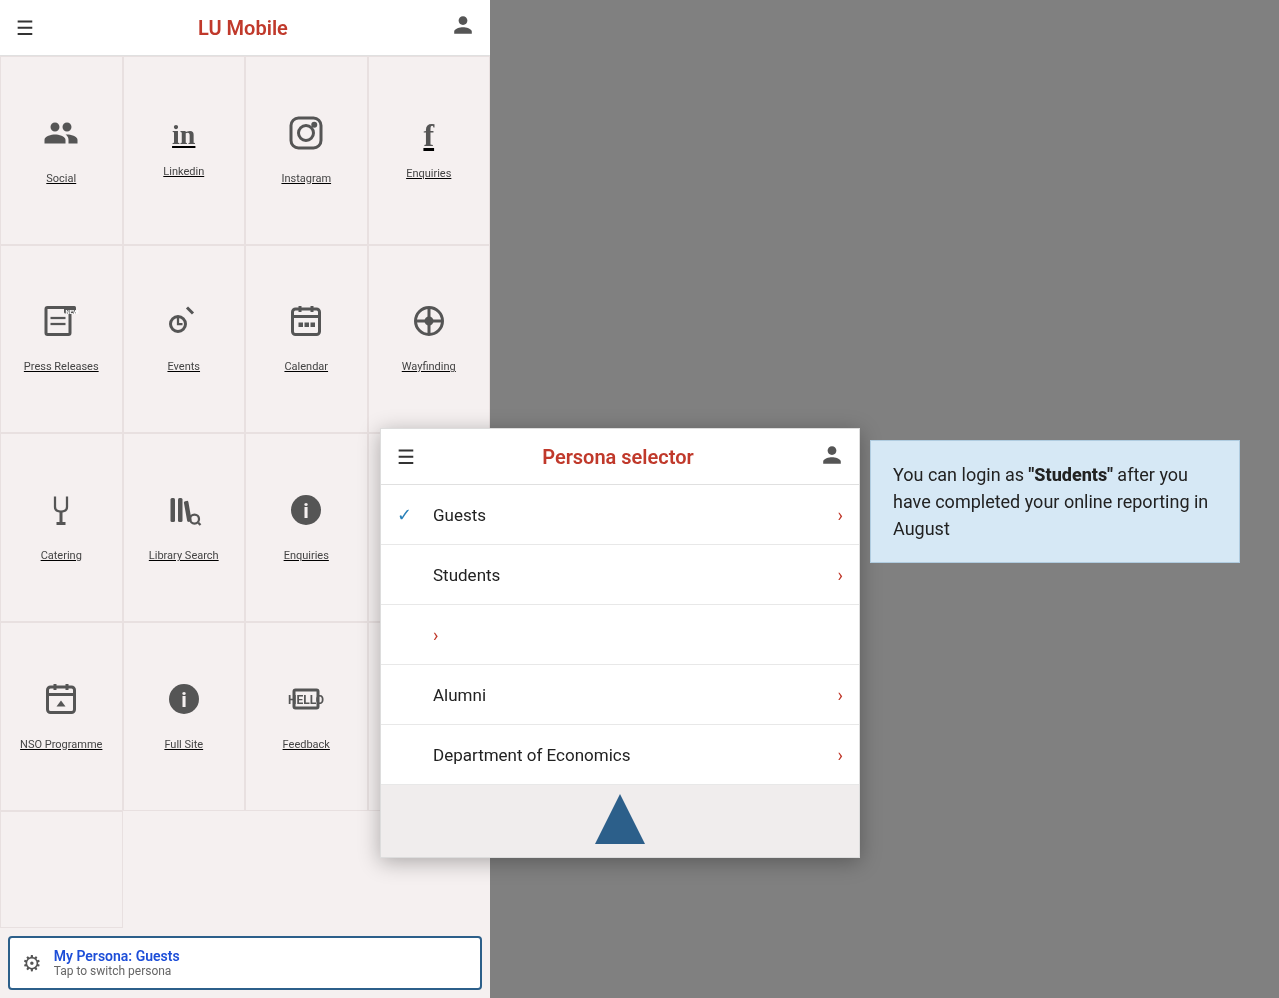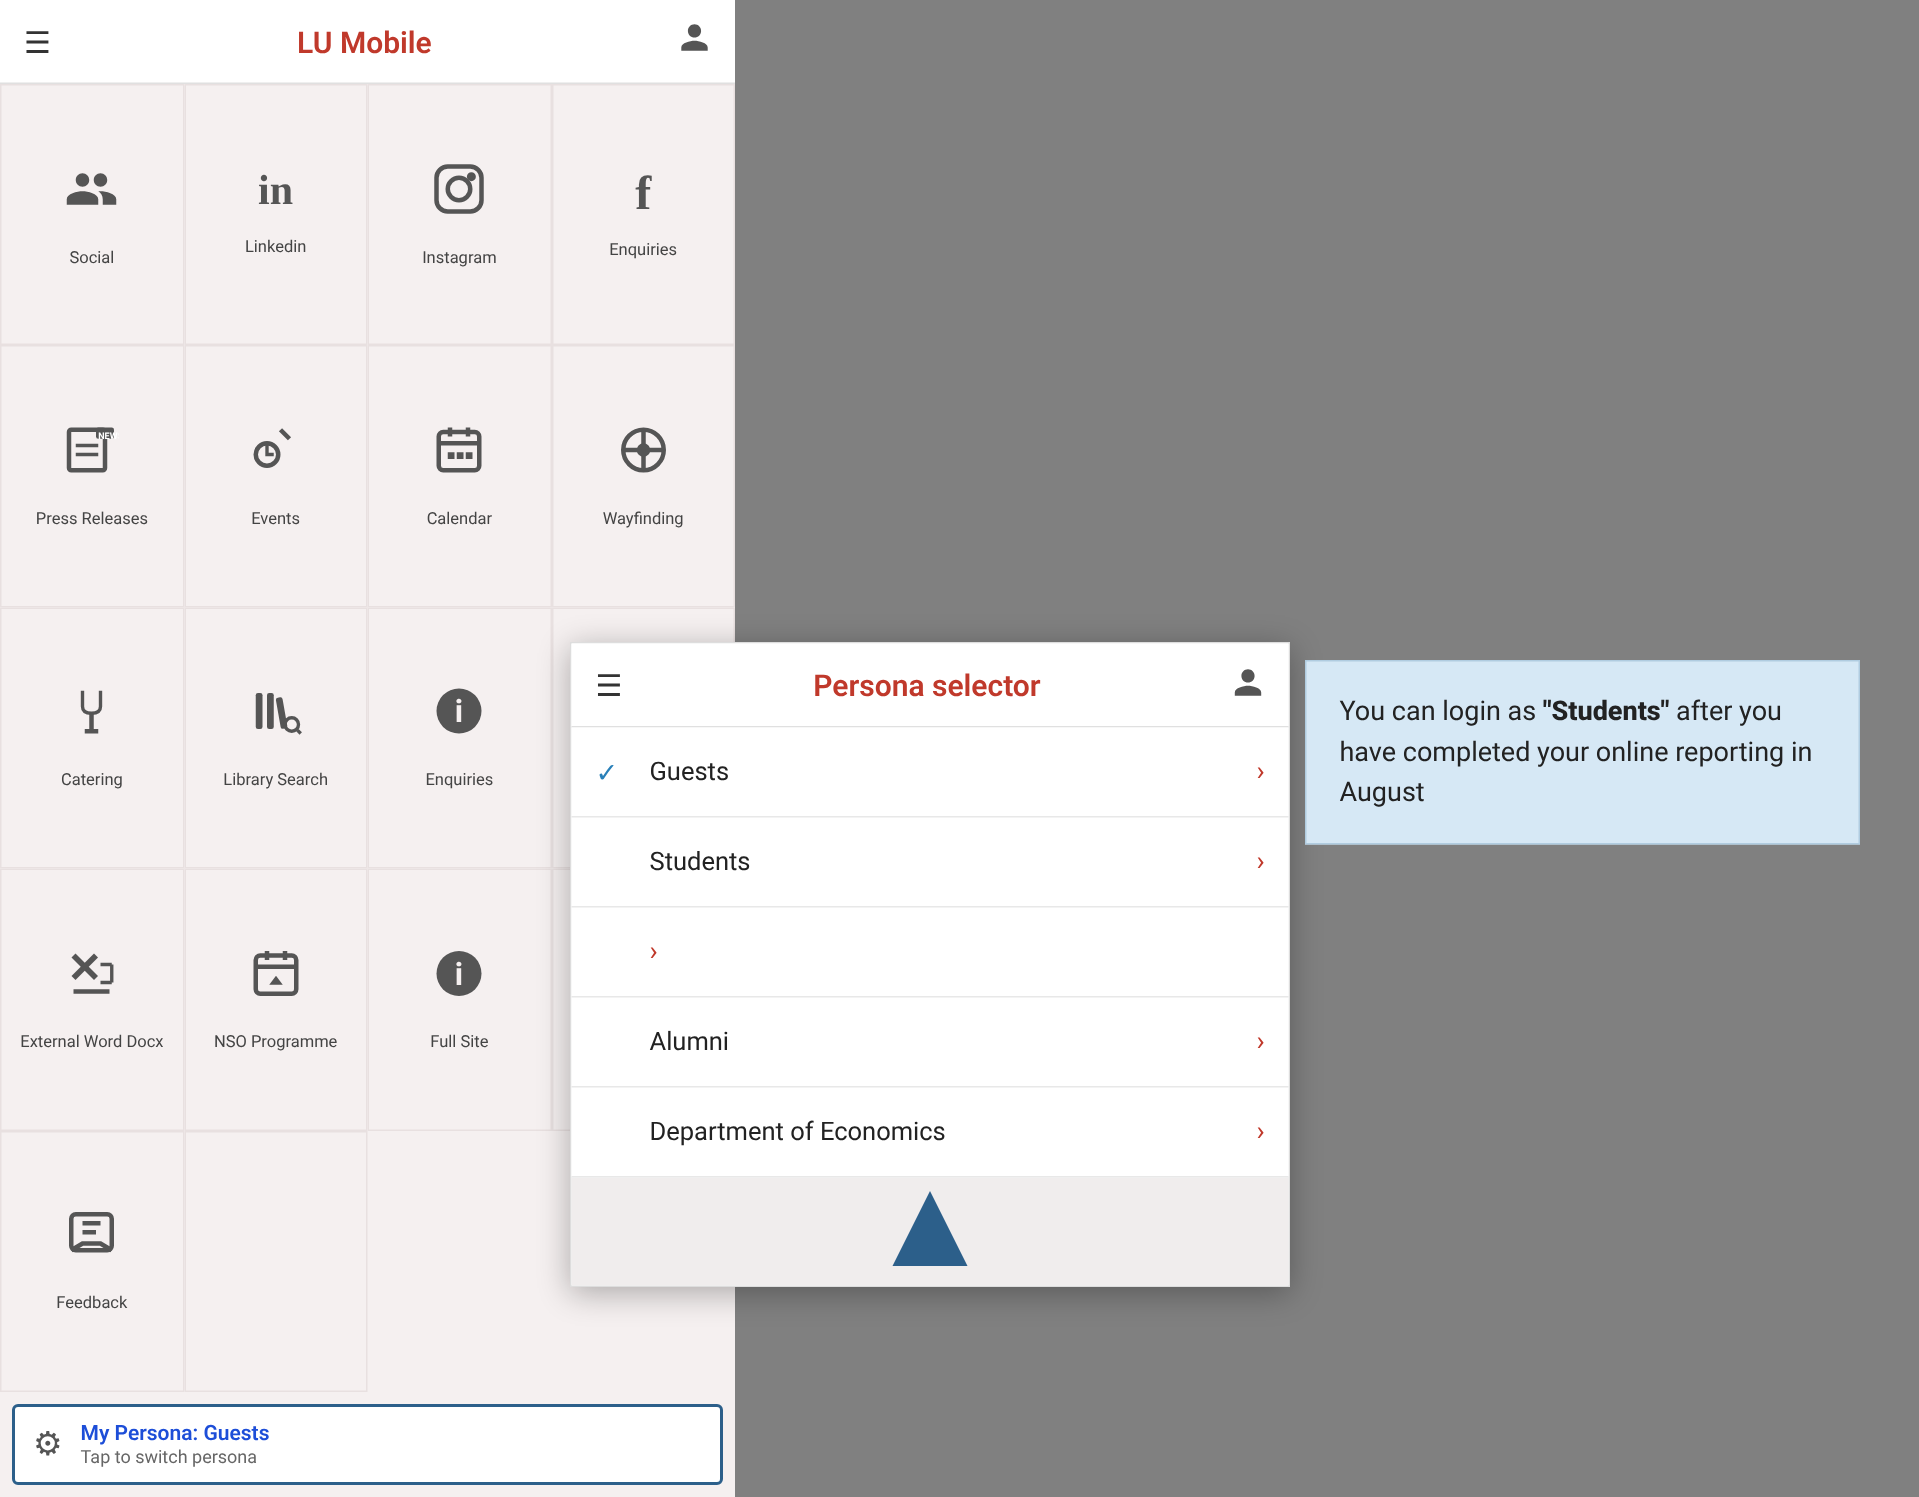--- a/index.html
+++ b/index.html
@@ -61,20 +61,21 @@
 
     .icon-cell {
       display: flex;
       flex-direction: column;
       align-items: center;
       justify-content: center;
       padding: 14px 8px;
       border: 0.5px solid #e8e0e0;
       background: #f5f0f0;
       cursor: pointer;
+      text-decoration: underline;
     }
 
     .icon-symbol {
       font-size: 32px;
       color: #555;
       margin-bottom: 6px;
       line-height: 1;
     }
 
     .icon-label {
@@ -329,33 +330,20 @@
       </span>
       <span class="icon-label">Enquiries</span>
     </div>
 
     <div class="icon-cell">
       <span class="icon-symbol" style="font-size:16px;font-weight:900;letter-spacing:-1px;color:#555;">ECON</span>
       <span class="icon-label">Department of</span>
     </div>
     <div class="icon-cell">
       <span class="icon-symbol">
-        <svg width="36" height="36" viewBox="0 0 24 24" fill="#555">
-            <line x1="4" y1="4" x2="14" y2="14" stroke="#555" stroke-width="2.5"></line>
-            <line x1="4" y1="14" x2="14" y2="4" stroke="#555" stroke-width="2.5"></line>
-            <line x1="4" y1="20" x2="20" y2="20" stroke="#555" stroke-width="2"></line>
-            <line x1="16" y1="8" x2="21" y2="8" stroke="#555" stroke-width="1.5"></line>
-            <line x1="21" y1="8" x2="21" y2="16" stroke="#555" stroke-width="1.5"></line>
-            <line x1="16" y1="16" x2="21" y2="16" stroke="#555" stroke-width="1.5"></line>
-          </svg>
-      </span>
-      <span class="icon-label">External Word Docx</span>
-    </div>
-    <div class="icon-cell">
-      <span class="icon-symbol">
         <svg width="36" height="36" viewBox="0 0 24 24" fill="none" stroke="#555" stroke-width="2">
             <rect x="3" y="4" width="18" height="17" rx="2"></rect>
             <line x1="3" y1="9" x2="21" y2="9"></line>
             <line x1="8" y1="2" x2="8" y2="6"></line>
             <line x1="16" y1="2" x2="16" y2="6"></line>
             <polygon points="12,13 15,17 9,17" fill="#555" stroke="none"></polygon>
           </svg>
       </span>
       <span class="icon-label">NSO Programme</span>
     </div>

